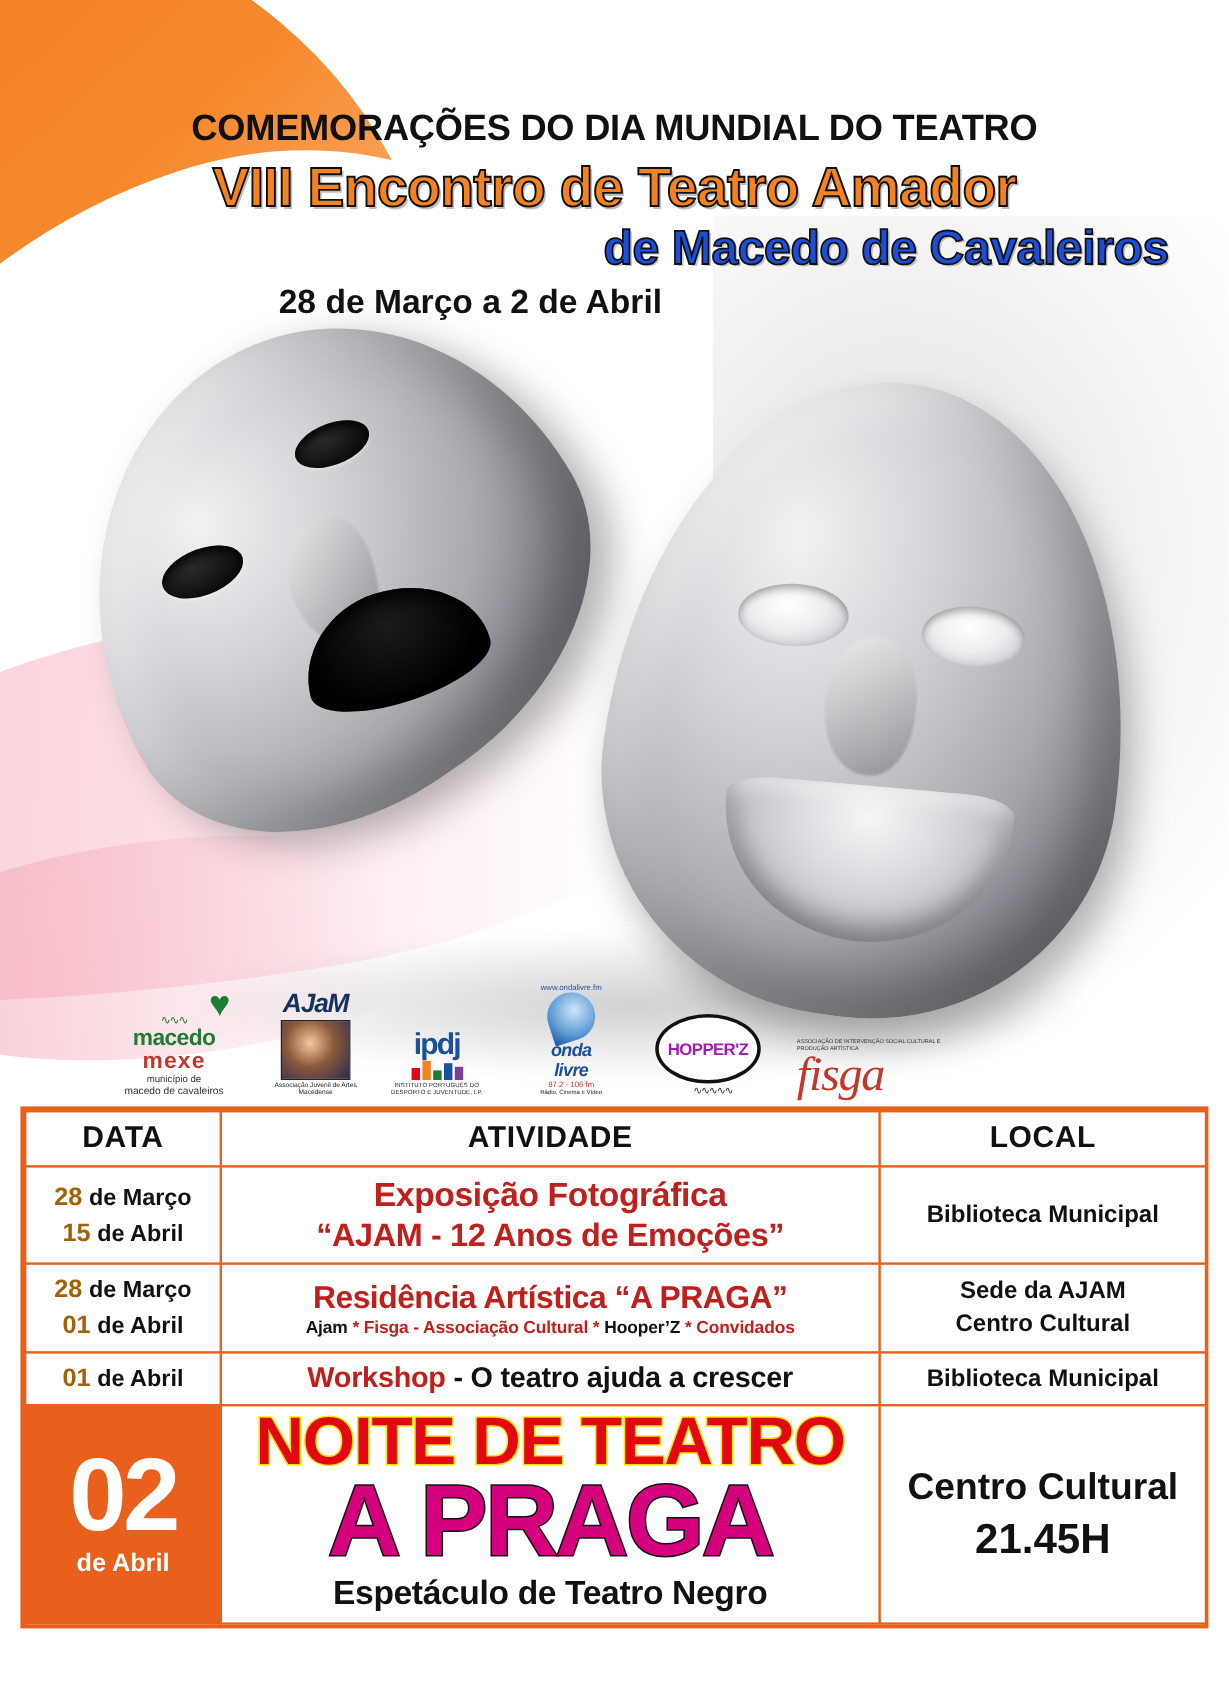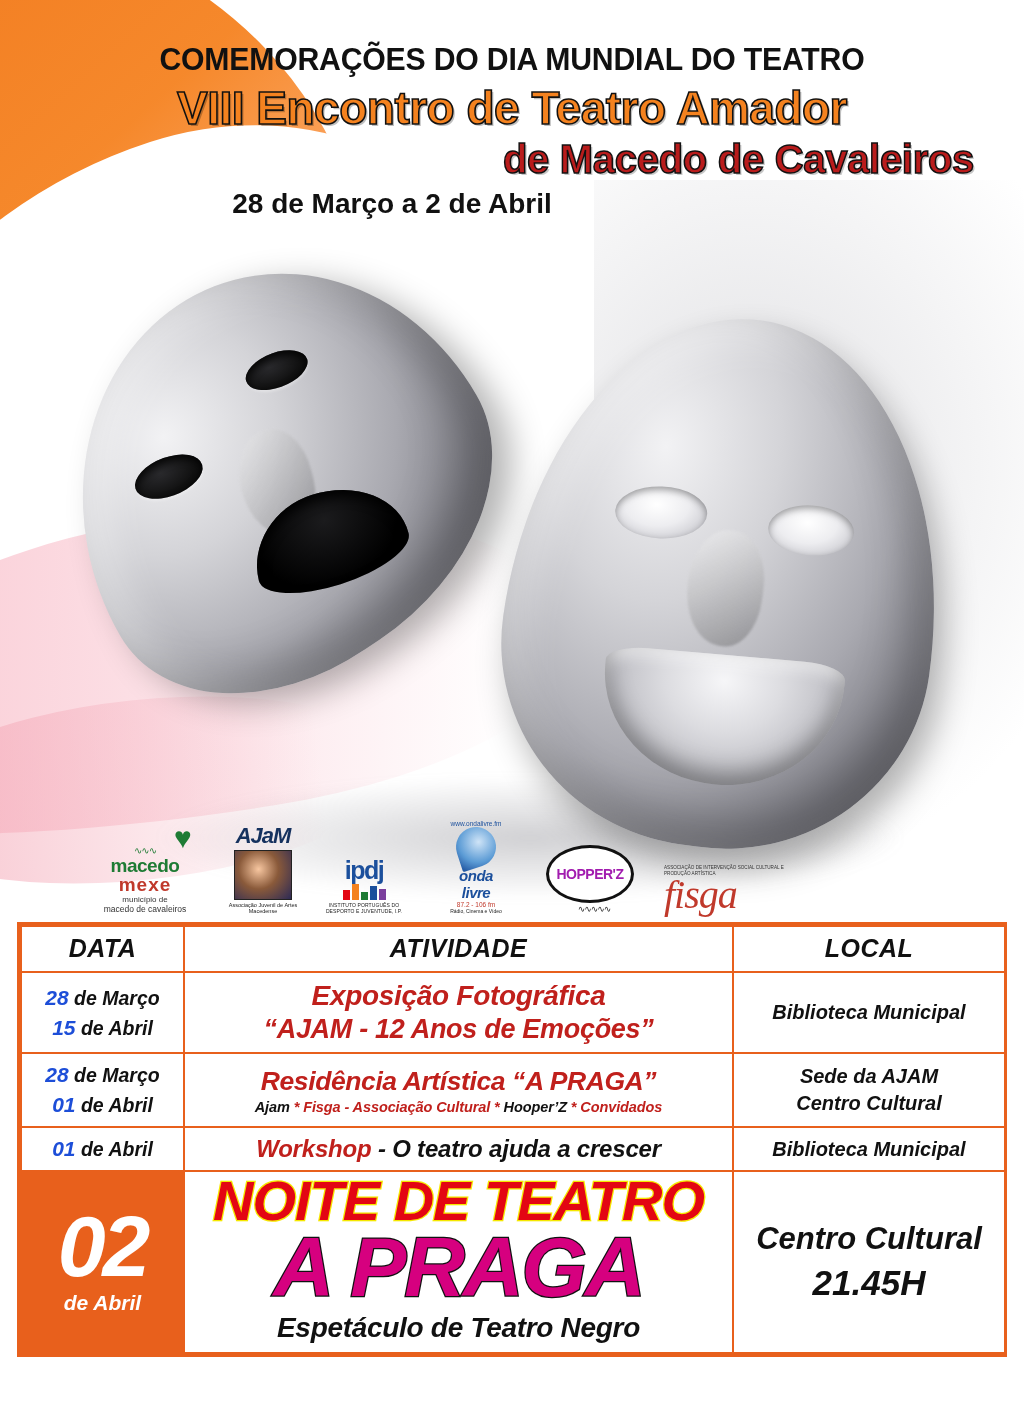--- a/index.html
+++ b/index.html
@@ -71,20 +71,21 @@
     height: 700px;
     background: radial-gradient(ellipse at 30% 40%, rgba(200,200,205,.55), rgba(255,255,255,0) 70%);
   }
 
   
   .header {
     position: relative;
     z-index: 3;
     padding: 42px 28px 0 28px;
     text-align: center;
+    margin-top: 48px;
   }
   .kicker {
     font-size: 30.5px;
     font-weight: bold;
     letter-spacing: -0.2px;
     color: #111;
     white-space: nowrap;
     transform: scaleX(.99);
   }
   .title1 {
@@ -94,21 +95,21 @@
     color: #f4821f;
     letter-spacing: -0.5px;
     white-space: nowrap;
     -webkit-text-stroke: 1.6px #111;
     text-shadow: 2px 2px 0 rgba(0,0,0,.25);
   }
   .title2 {
     margin-top: 2px;
     font-size: 40px;
     font-weight: bold;
-    color: #b91c1c;
+    color: #1d4ed8;
     letter-spacing: -0.3px;
     -webkit-text-stroke: 1.5px #111;
     text-shadow: 2px 2px 0 rgba(0,0,0,.22);
     text-align: right;
     padding-right: 22px;
   }
   .dates {
     margin-top: 6px;
     font-size: 28px;
     font-weight: bold;
@@ -280,31 +281,30 @@
   col.c-date { width: 163px; }
   col.c-act  { width: 549px; }
   col.c-loc  { width: 272px; }
 
   th, td {
     border: 2px solid #e8601c;
     vertical-align: middle;
     text-align: center;
     padding: 6px 6px;
     background: #fff;
-    font-style: italic;
   }
   th {
     font-size: 25px;
     font-weight: bold;
     color: #111;
     letter-spacing: .5px;
     padding: 7px 4px 8px;
   }
   .cell-date { font-size: 19.5px; font-weight: bold; color: #111; line-height: 29px; }
-  .cell-date .d { color: #1d4ed8; font-size: 21px; }
+  .cell-date .d { color: #a16207; font-size: 21px; }
 
   .act-title {
     font-size: 28px; font-weight: bold; color: #c0201c; letter-spacing: -.3px;
     line-height: 34px;
   }
   .act-sub {
     font-size: 27px; font-weight: bold; color: #c0201c; letter-spacing: -.3px;
     line-height: 33px;
   }
   .act-r2 { font-size: 26.5px; font-weight: bold; color: #c0201c; letter-spacing: -.4px; }

